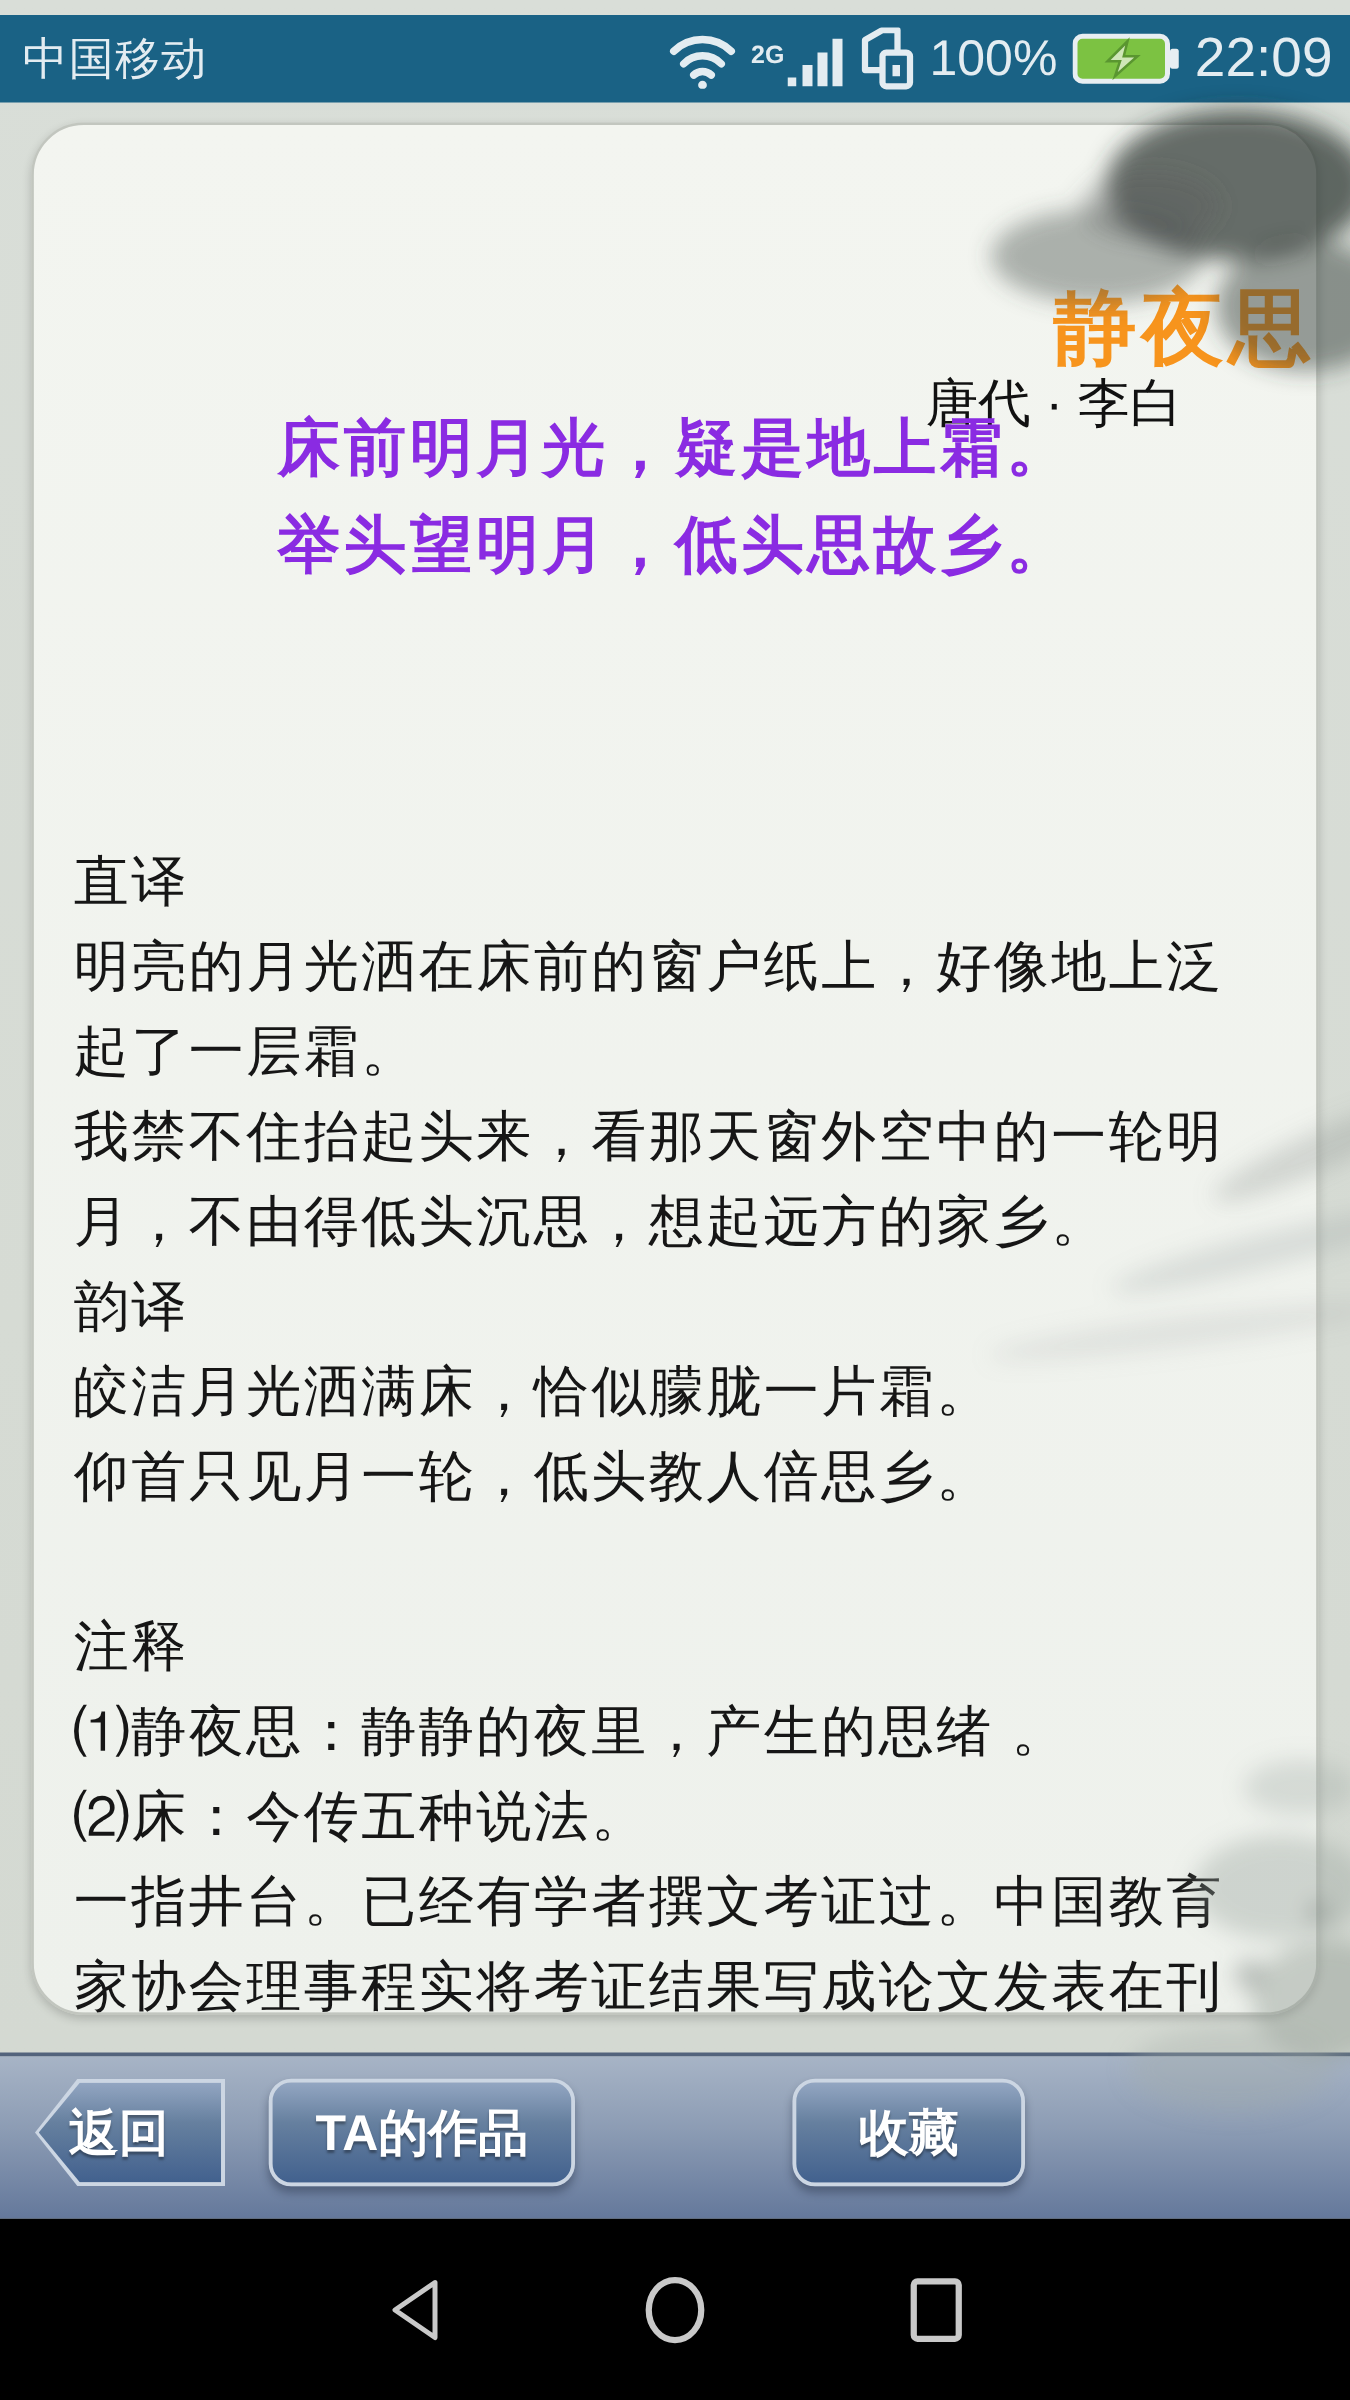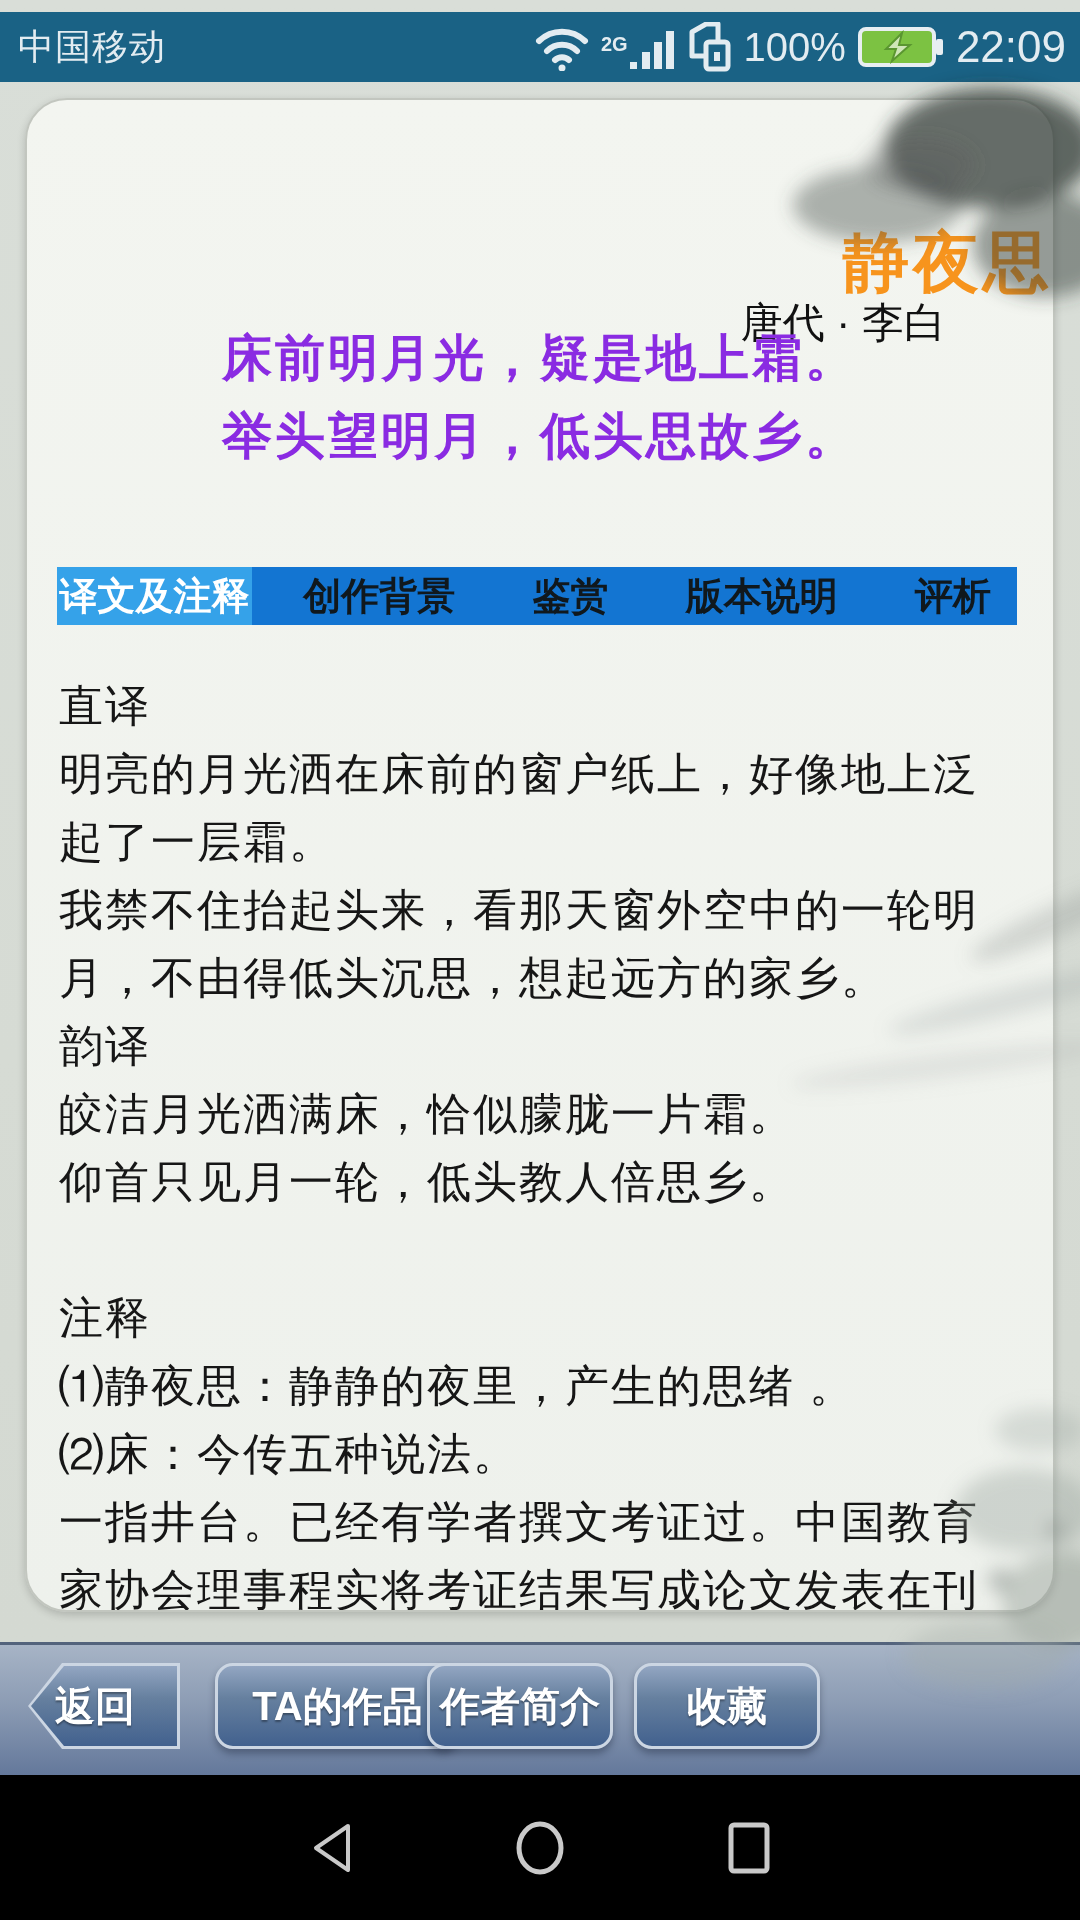--- a/index.html
+++ b/index.html
@@ -107,31 +107,20 @@
       <span class="sb-time">22:09</span>
     </div>
   </div>
 
   <div id="card">
     <div class="poem-title">静夜思</div>
     <div class="poem-author">唐代 · 李白</div>
     <div class="poem-line pl2">举头望明月，低头思故乡。</div>
     <div class="poem-line pl1">床前明月光，疑是地上霜。</div>
 
-    <div id="tabbar">
-      <div class="tab active">译文及注释</div>
-      <div class="tab-spacer"></div>
-      <div class="tab">创作背景</div>
-      <div class="tab-spacer"></div>
-      <div class="tab">鉴赏</div>
-      <div class="tab-spacer"></div>
-      <div class="tab">版本说明</div>
-      <div class="tab-spacer"></div>
-      <div class="tab">评析</div>
-    </div>
 
     <div id="bodytext">直译
 明亮的月光洒在床前的窗户纸上，好像地上泛
 起了一层霜。
 我禁不住抬起头来，看那天窗外空中的一轮明
 月，不由得低头沉思，想起远方的家乡。
 韵译
 皎洁月光洒满床，恰似朦胧一片霜。
 仰首只见月一轮，低头教人倍思乡。
 
@@ -147,23 +136,20 @@
   </div>
 
   <div id="bottombar">
     <div class="btn-back-outer">
       <div class="btn-back-inner">
         <span>返回</span>
       </div>
     </div>
     <div class="btn btn-ta">
       <span>TA的作品</span>
-    </div>
-    <div class="btn btn-author">
-      <span>作者简介</span>
     </div>
     <div class="btn btn-fav">
       <span>收藏</span>
     </div>
   </div>
 
   <div id="navbar">
     <svg class="nav-icon" width="46" height="56" viewBox="0 0 46 56">
       <path d="M40 6 L8 28 L40 50 Z" fill="none" stroke="#c9c9c9" stroke-width="4" stroke-linejoin="round"></path>
     </svg>

